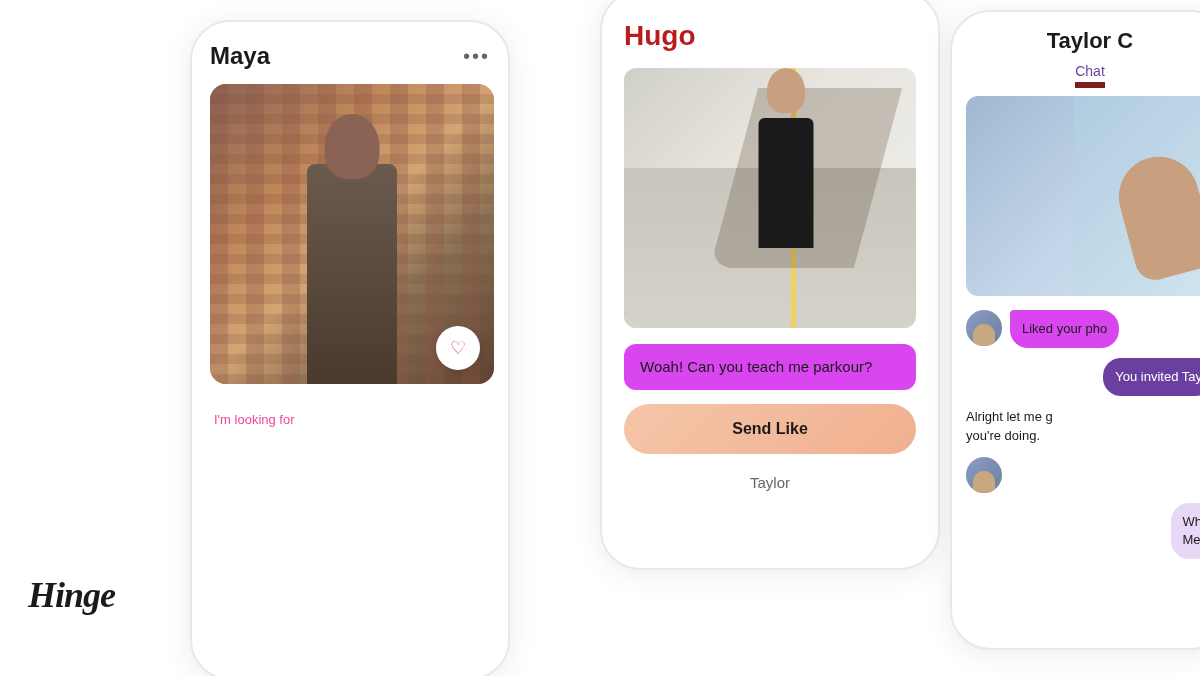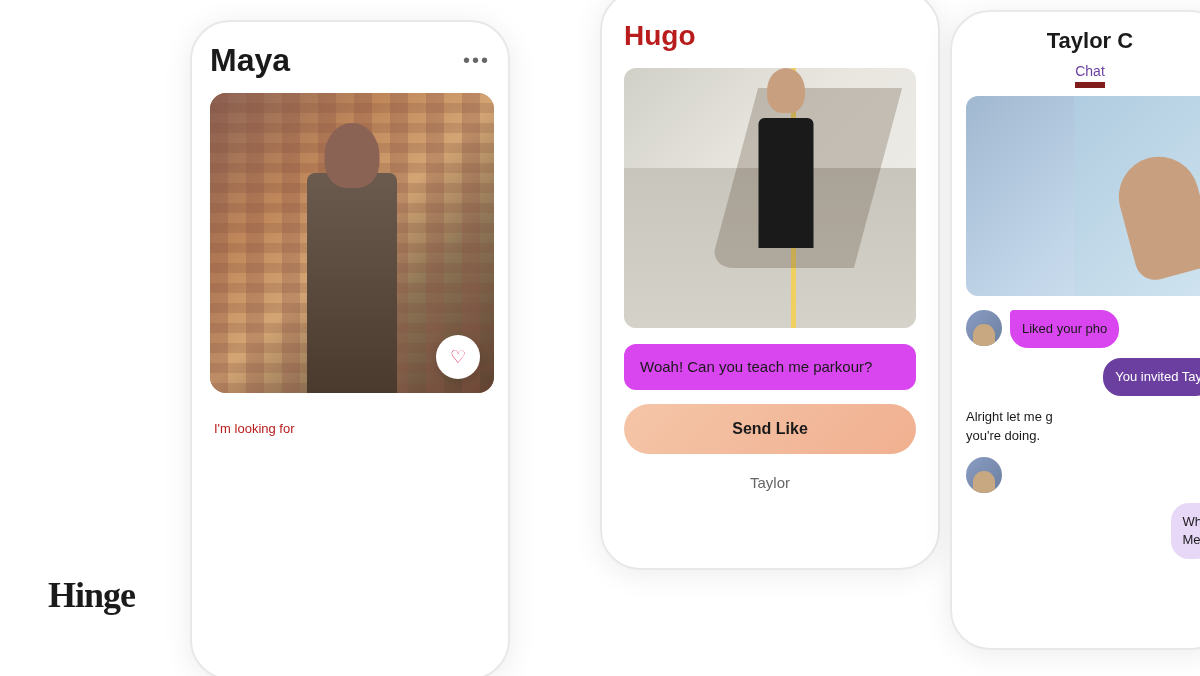--- a/index.html
+++ b/index.html
@@ -8,25 +8,26 @@
       height: 676px;
       background: #ffffff;
       font-family: -apple-system, BlinkMacSystemFont, 'Segoe UI', sans-serif;
       overflow: hidden;
       position: relative;
     }
 
     
     .hinge-logo {
       position: absolute;
-      left: 48px;
+      left: 28px;
       bottom: 60px;
       display: flex;
       align-items: flex-start;
       gap: 0px;
+      font-style: italic;
     }
     .hinge-logo-text {
       font-size: 36px;
       font-weight: 900;
       color: #1a1a1a;
       letter-spacing: -1px;
       font-family: Georgia, serif;
     }
 
     
@@ -49,21 +50,21 @@
     .phone-maya-content {
       padding: 20px 18px;
     }
     .profile-header {
       display: flex;
       justify-content: space-between;
       align-items: center;
       margin-bottom: 14px;
     }
     .profile-name {
-      font-size: 32px;
+      font-size: 24px;
       font-weight: 600;
       color: #1a1a1a;
     }
     .dots-menu {
       font-size: 20px;
       color: #666;
       letter-spacing: 2px;
     }
     .profile-photo-container {
       position: relative;
@@ -135,21 +136,21 @@
       font-size: 18px;
       color: #e0335e;
       z-index: 10;
     }
     .looking-for-section {
       margin-top: 28px;
       padding: 0 4px;
     }
     .looking-for-label {
       font-size: 13px;
-      color: #b91c1c;
+      color: #ec4899;
       margin-bottom: 8px;
     }
     .looking-for-text {
       font-size: 26px;
       font-weight: 900;
       color: #1a1a1a;
       line-height: 1.25;
       font-family: Georgia, 'Times New Roman', serif;
     }
 

